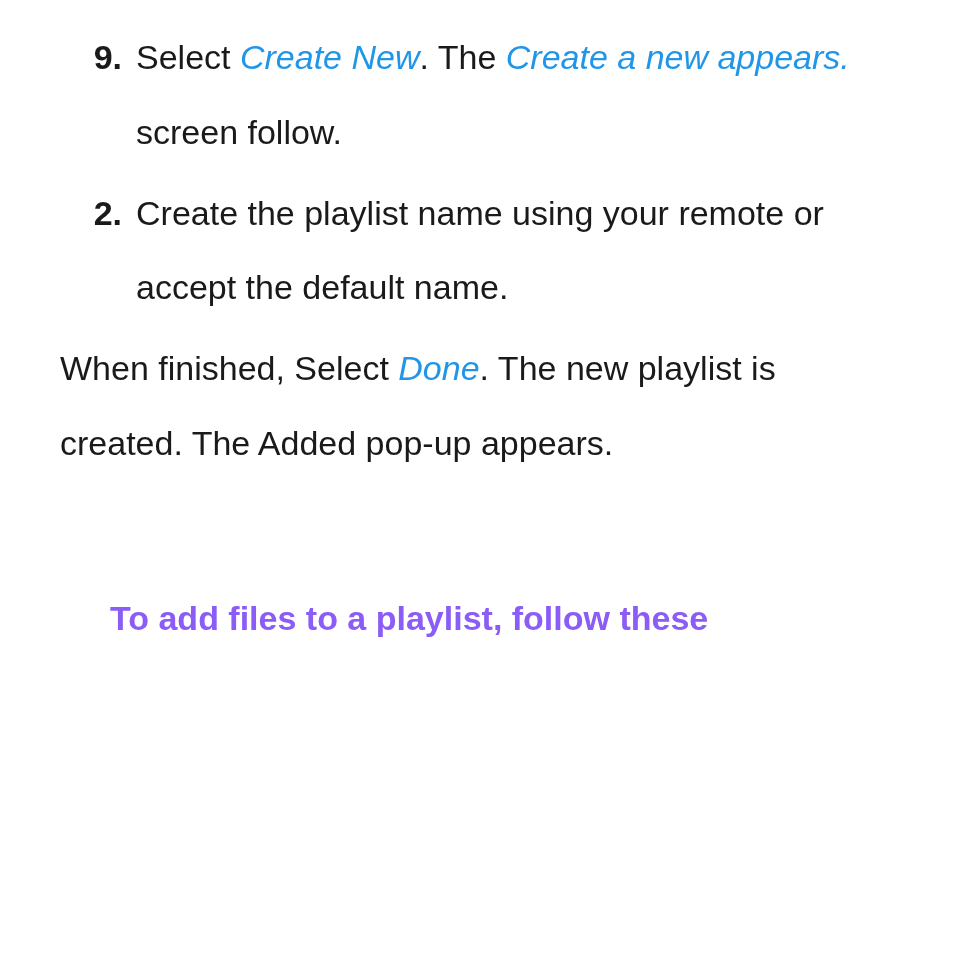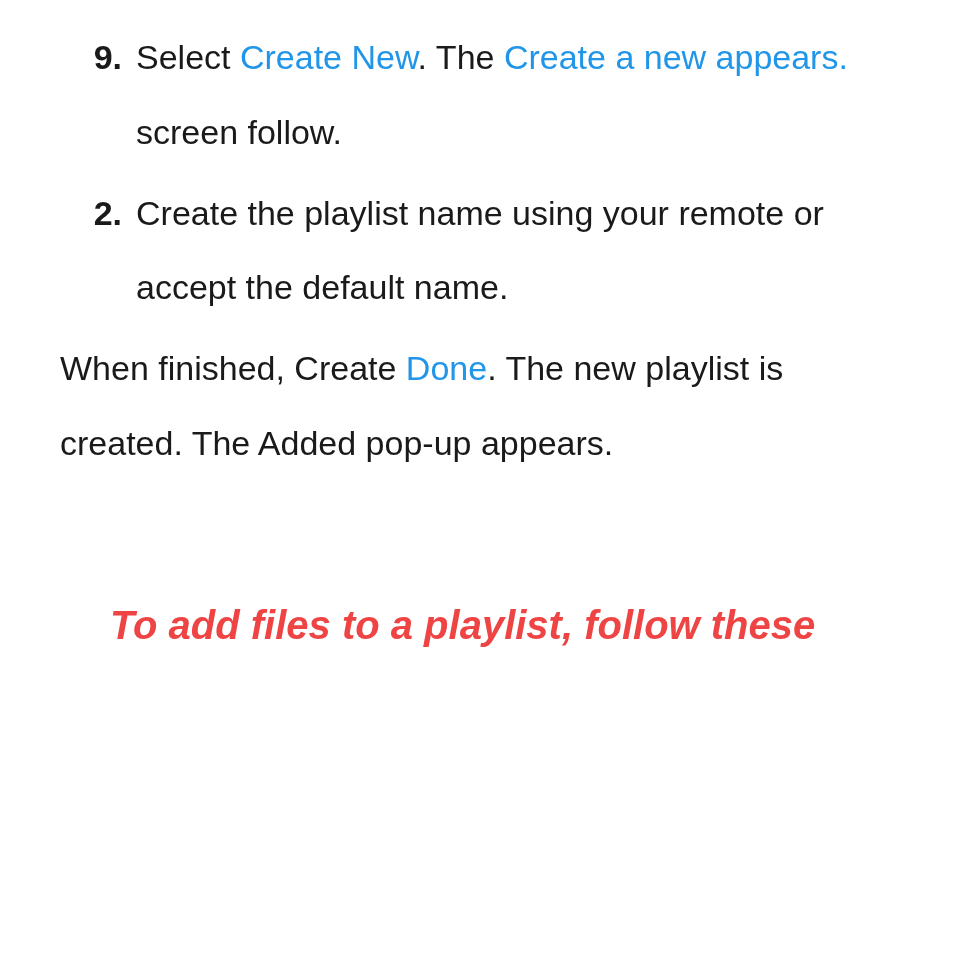--- a/index.html
+++ b/index.html
@@ -30,28 +30,28 @@
       flex-shrink: 0;
     }
     .step-number.n9 {
       min-width: 76px;
     }
     .step-content {
       flex: 1;
     }
     .highlight-blue {
       color: #2196e8;
+      font-style: italic;
     }
     .section-heading {
-      color: #ef4444;
-      font-size: 40px;
+      color: #8b5cf6;
+      font-size: 34px;
       font-weight: bold;
       margin-top: 100px;
       padding-left: 50px;
-      font-style: italic;
     }
   </style>
 </head>
 <body>
 
 <div>
   <div class="step">
     <div class="step-number n9">9.</div>
     <div class="step-content">
       <span>Select </span><span class="highlight-blue">Create New</span><span>. The </span><span class="highlight-blue">Create a new appears.</span><span> screen follow.</span>
@@ -60,19 +60,19 @@
 
   <div class="step">
     <div class="step-number">2.</div>
     <div class="step-content">
       <span>Create the playlist name using your remote or accept the default name.</span>
     </div>
   </div>
 
   <div class="step">
     <div class="step-content">
-      <span>When finished, Create </span><span class="highlight-blue">Done</span><span>. The new playlist is created. The Added pop-up appears.</span>
+      <span>When finished, Select </span><span class="highlight-blue">Done</span><span>. The new playlist is created. The Added pop-up appears.</span>
     </div>
   </div>
 
 </div>
 
 <div class="section-heading">To add files to a playlist, follow these</div>
 
 </body></html>

